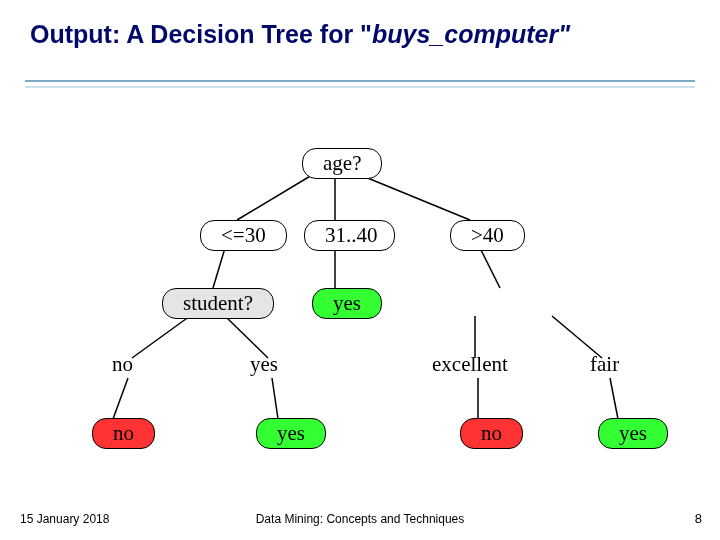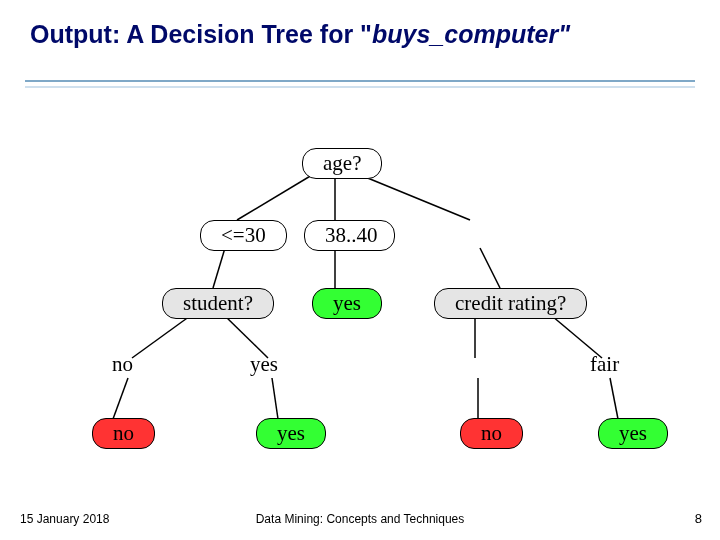--- a/index.html
+++ b/index.html
@@ -41,28 +41,29 @@
     <line x1="552" y1="316" x2="602" y2="358" stroke="#000" stroke-width="1.5"></line>
     <line x1="128" y1="378" x2="113" y2="419" stroke="#000" stroke-width="1.5"></line>
     <line x1="272" y1="378" x2="278" y2="419" stroke="#000" stroke-width="1.5"></line>
     <line x1="478" y1="378" x2="478" y2="419" stroke="#000" stroke-width="1.5"></line>
     <line x1="610" y1="378" x2="618" y2="419" stroke="#000" stroke-width="1.5"></line>
   </svg>
 
   <div class="node white" style="left:302px;top:148px">age?</div>
 
   <div class="node white" style="left:200px;top:220px">&lt;=30</div>
-  <div class="node white" style="left:304px;top:220px;padding-right:16px">38..40</div>
+  <div class="node white" style="left:304px;top:220px;padding-right:16px">31..40</div>
+  <div class="node white" style="left:450px;top:220px">&gt;40</div>
 
   <div class="node yellow" style="left:162px;top:288px">student?</div>
   <div class="node green" style="left:312px;top:288px">yes</div>
-  <div class="node yellow" style="left:434px;top:288px">credit rating?</div>
 
   <div class="edge" style="left:112px;top:352px">no</div>
   <div class="edge" style="left:250px;top:352px">yes</div>
+  <div class="edge" style="left:432px;top:352px">excellent</div>
   <div class="edge" style="left:590px;top:352px">fair</div>
 
   <div class="node red" style="left:92px;top:418px">no</div>
   <div class="node green" style="left:256px;top:418px">yes</div>
   <div class="node red" style="left:460px;top:418px">no</div>
   <div class="node green" style="left:598px;top:418px">yes</div>
 
   <div class="footer-l">15 January 2018</div>
   <div class="footer-c">Data Mining: Concepts and Techniques</div>
   <div class="footer-r">8</div>

